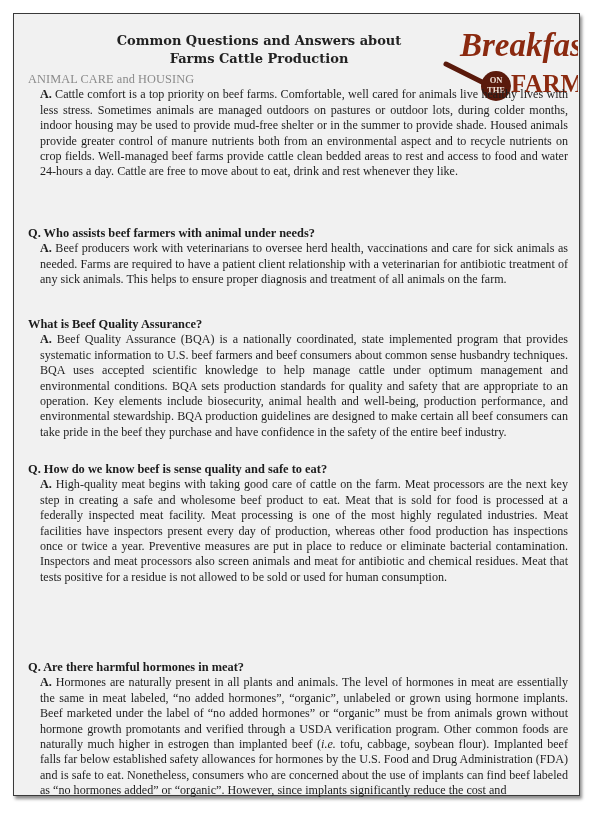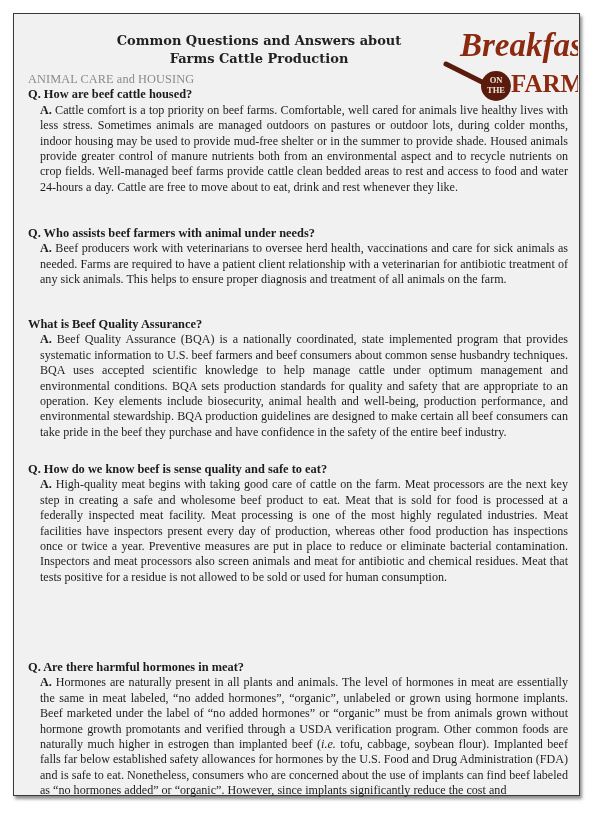--- a/index.html
+++ b/index.html
@@ -58,21 +58,20 @@
       <text x="58" y="57" text-anchor="middle" font-family="Liberation Serif, serif" font-size="8.5" fill="#f3e6dc" font-weight="bold">ON</text>
       <text x="58" y="67" text-anchor="middle" font-family="Liberation Serif, serif" font-size="8.5" fill="#f3e6dc" font-weight="bold">THE</text>
       <text x="73" y="66" font-family="Liberation Serif, serif" font-size="25" fill="#8b2a10" font-weight="bold">FARM</text>
     </svg>
   </div>
 
   <div class="content">
 
     <div class="block" style="top:58px;">
       <div class="section-head">ANIMAL CARE and HOUSING</div>
-      <div class="q">Q.  How are beef cattle housed?</div>
       <div class="a"><b>A.</b><span>  Cattle comfort is a top priority on beef farms. Comfortable, well cared for animals live healthy lives with less stress.  Sometimes animals are managed outdoors on pastures or outdoor lots, during colder months, indoor housing may be used to provide mud-free shelter or in the summer to provide shade. Housed animals provide greater control of manure nutrients both from an environmental aspect and to recycle nutrients on crop fields. Well-managed beef farms provide cattle clean bedded areas to rest and access to food and water 24-hours a day. Cattle are free to move about to eat, drink and rest whenever they like.</span></div>
     </div>
 
     <div class="block" style="top:212px;">
       <div class="q">Q. Who assists beef farmers with animal under needs?</div>
       <div class="a"><b>A.</b><span> Beef producers work with veterinarians to oversee herd health, vaccinations and care for sick animals as needed. Farms are required to have a patient client relationship with a veterinarian for antibiotic treatment of any sick animals. This helps to ensure proper diagnosis and treatment of all animals on the farm.</span></div>
     </div>
 
     <div class="block" style="top:303px;">
       <div class="q">What is Beef Quality Assurance?</div>

